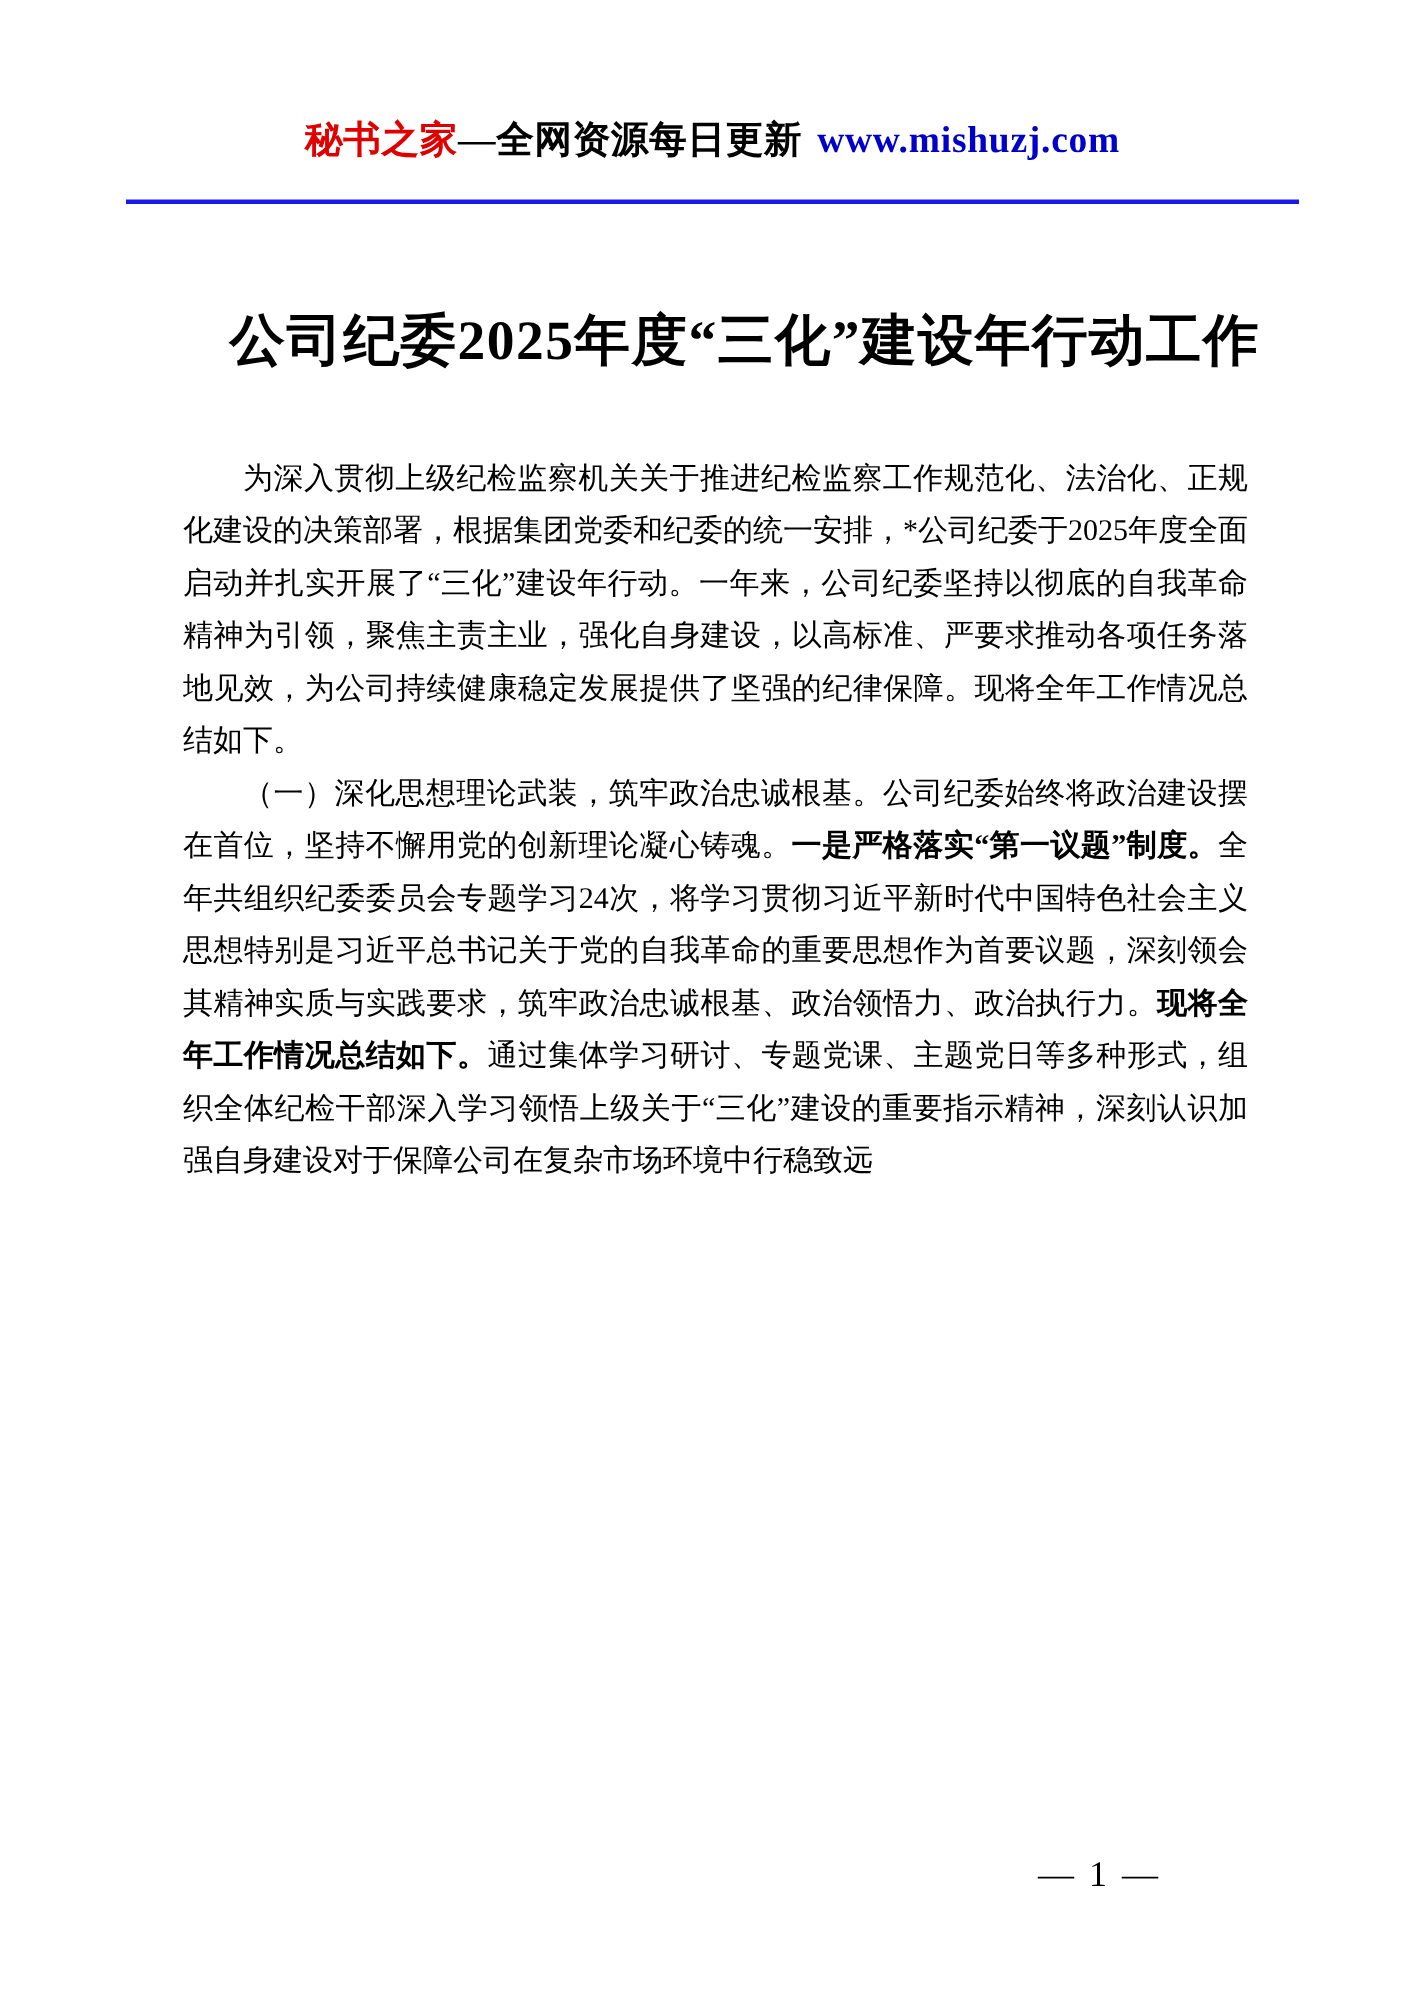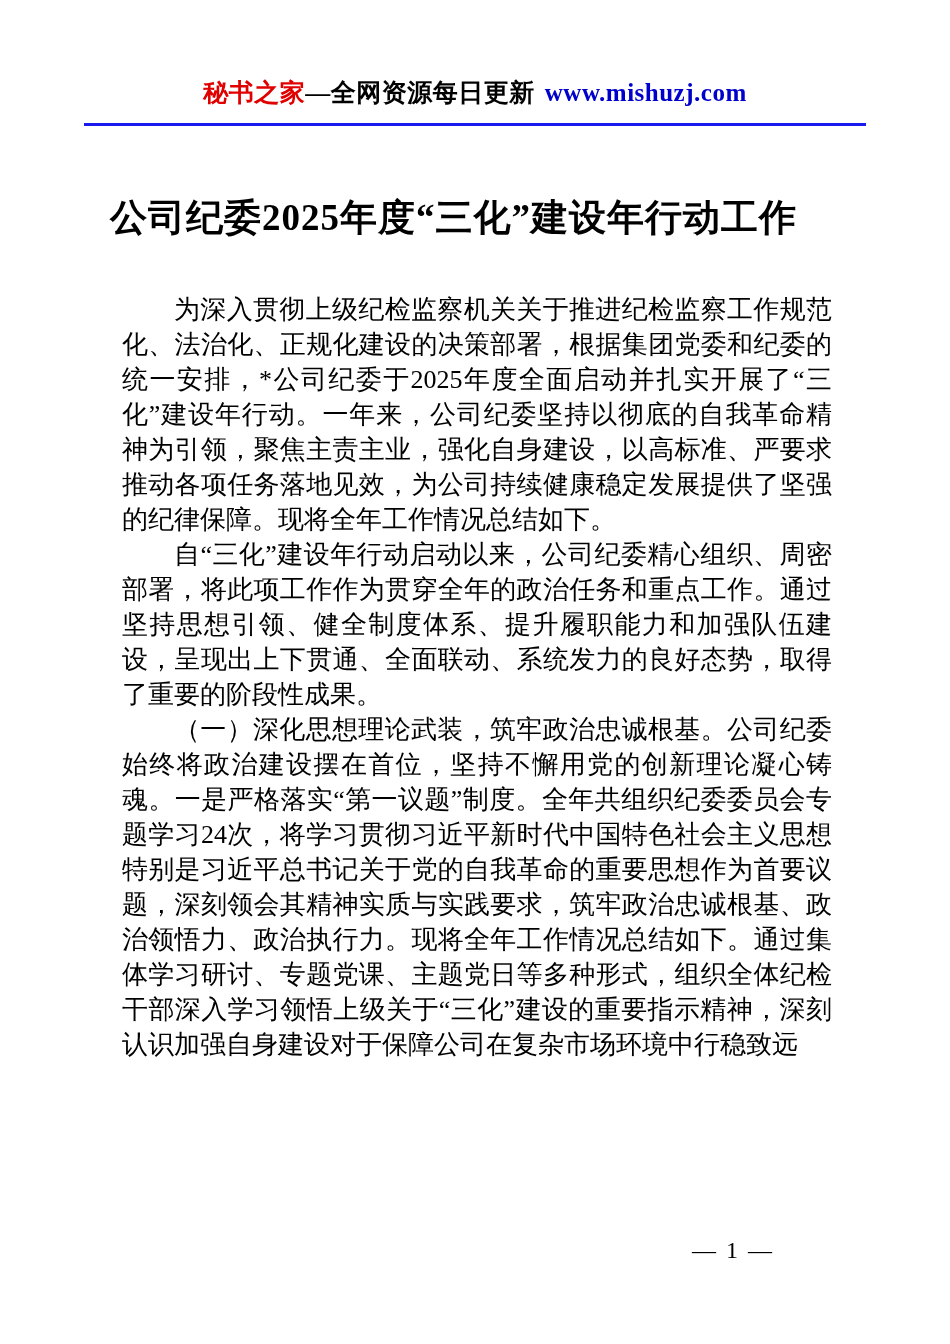--- a/index.html
+++ b/index.html
@@ -17,45 +17,45 @@
     position:relative;
     overflow:hidden;
     font-family:"Liberation Serif","DejaVu Serif",serif;
     color:var(--text-color);
   }
   .header{padding-top:76px;}
   .header-inner{
     margin:0 84px;
     text-align:center;
     border-bottom:3px solid var(--rule-blue);
-    padding-bottom:14px;
+    padding-bottom:24px;
     font-size:25px;
     font-weight:bold;
     letter-spacing:0.5px;
     white-space:nowrap;
   }
   .brand{color:var(--brand-red);}
   .tagline{color:#000000;}
   .url{color:var(--link-blue);margin-left:10px;}
   .title-block{
     margin:56px 110px 0 110px;
-    text-align:left;
+    text-align:right;
     font-size:37px;
     font-weight:bold;
     line-height:72px;
     letter-spacing:1px;
   }
   .content{
     margin:38px 118px 0 122px;
-    font-size:26px;
+    font-size:20px;
     line-height:35px;
     text-align:justify;
   }
   .content p{text-indent:2em;margin:0;}
-  .bold{font-weight:normal;}
+  .bold{font-weight:bold;}
   .footer{
     position:absolute;
     right:176px;
     bottom:80px;
     font-size:24px;
     letter-spacing:2px;
   }
 </style>
 </head>
 <body>
@@ -67,19 +67,18 @@
       <span class="brand">秘书之家</span><span class="tagline">—全网资源每日更新</span><span class="url">www.mishuzj.com</span>
     </div>
   </div>
 
   <div class="title-block">
     <div>公司纪委2025年度“三化”建设年行动工作</div>
   </div>
 
   <div class="content">
       <p><span>为深入贯彻上级纪检监察机关关于推进纪检监察工作规范化、法治化、正规化建设的决策部署，根据集团党委和纪委的统一安排，*公司纪委于2025年度全面启动并扎实开展了“三化”建设年行动。一年来，公司纪委坚持以彻底的自我革命精神为引领，聚焦主责主业，强化自身建设，以高标准、严要求推动各项任务落地见效，为公司持续健康稳定发展提供了坚强的纪律保障。现将全年工作情况总结如下。</span></p>
-      <p><span>自“三化”建设年行动启动以来，公司纪委精心组织、周密部署，将此项工作作为贯穿全年的政治任务和重点工作。通过坚持思想引领、健全制度体系、提升履职能力和加强队伍建设，呈现出上下贯通、全面联动、系统发力的良好态势，取得了重要的阶段性成果。</span></p>
       <p><span>（一）深化思想理论武装，筑牢政治忠诚根基。公司纪委始终将政治建设摆在首位，坚持不懈用党的创新理论凝心铸魂。</span><span class="bold">一是严格落实“第一议题”制度。</span><span>全年共组织纪委委员会专题学习24次，将学习贯彻习近平新时代中国特色社会主义思想特别是习近平总书记关于党的自我革命的重要思想作为首要议题，深刻领会其精神实质与实践要求，筑牢政治忠诚根基、政治领悟力、政治执行力。</span><span class="bold">现将全年工作情况总结如下。</span><span>通过集体学习研讨、专题党课、主题党日等多种形式，组织全体纪检干部深入学习领悟上级关于“三化”建设的重要指示精神，深刻认识加强自身建设对于保障公司在复杂市场环境中行稳致远</span></p>
     </div>
 
   <div class="footer">— 1 —</div>
 
 </div>
 
 </body></html>

